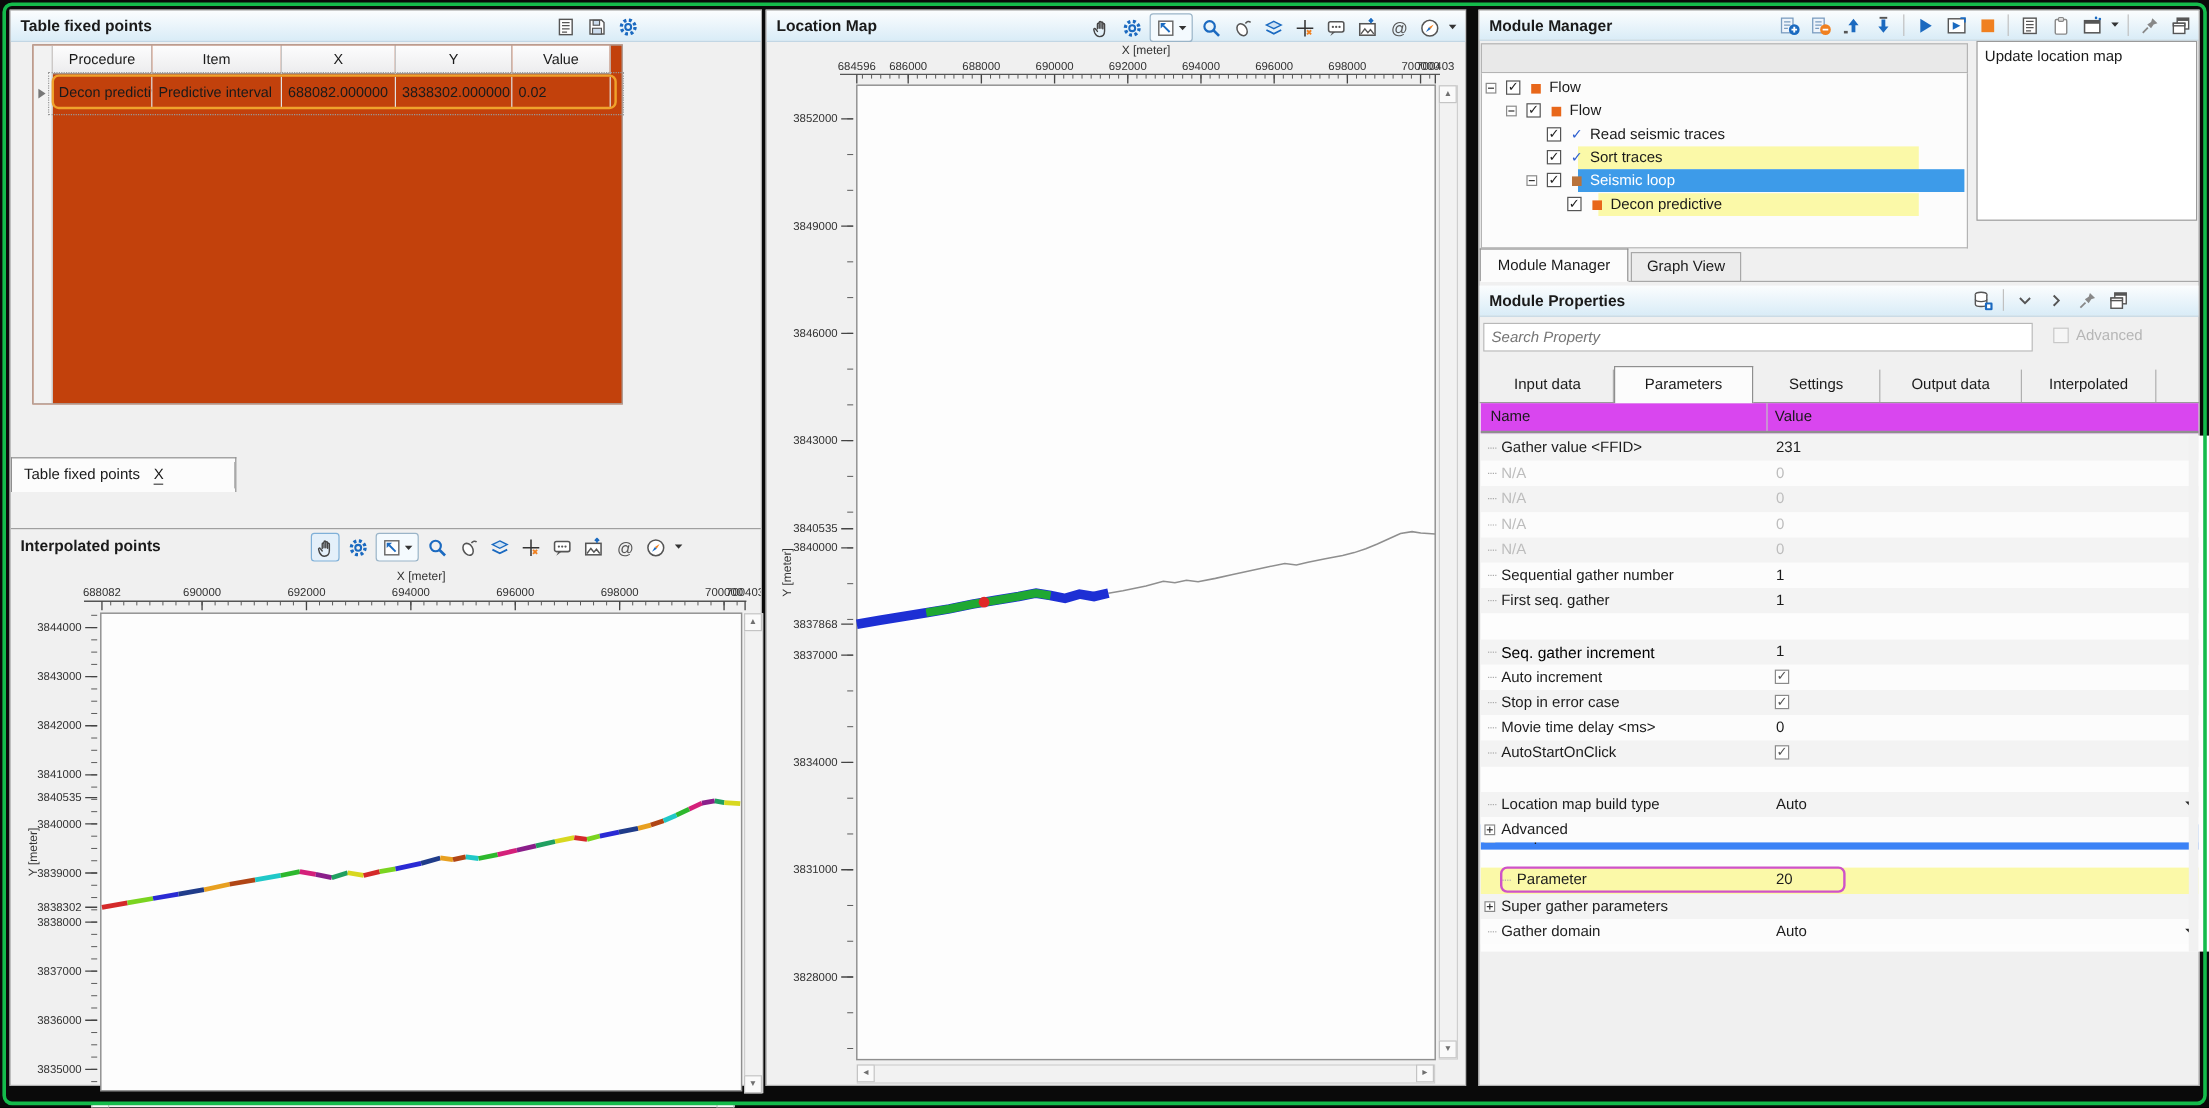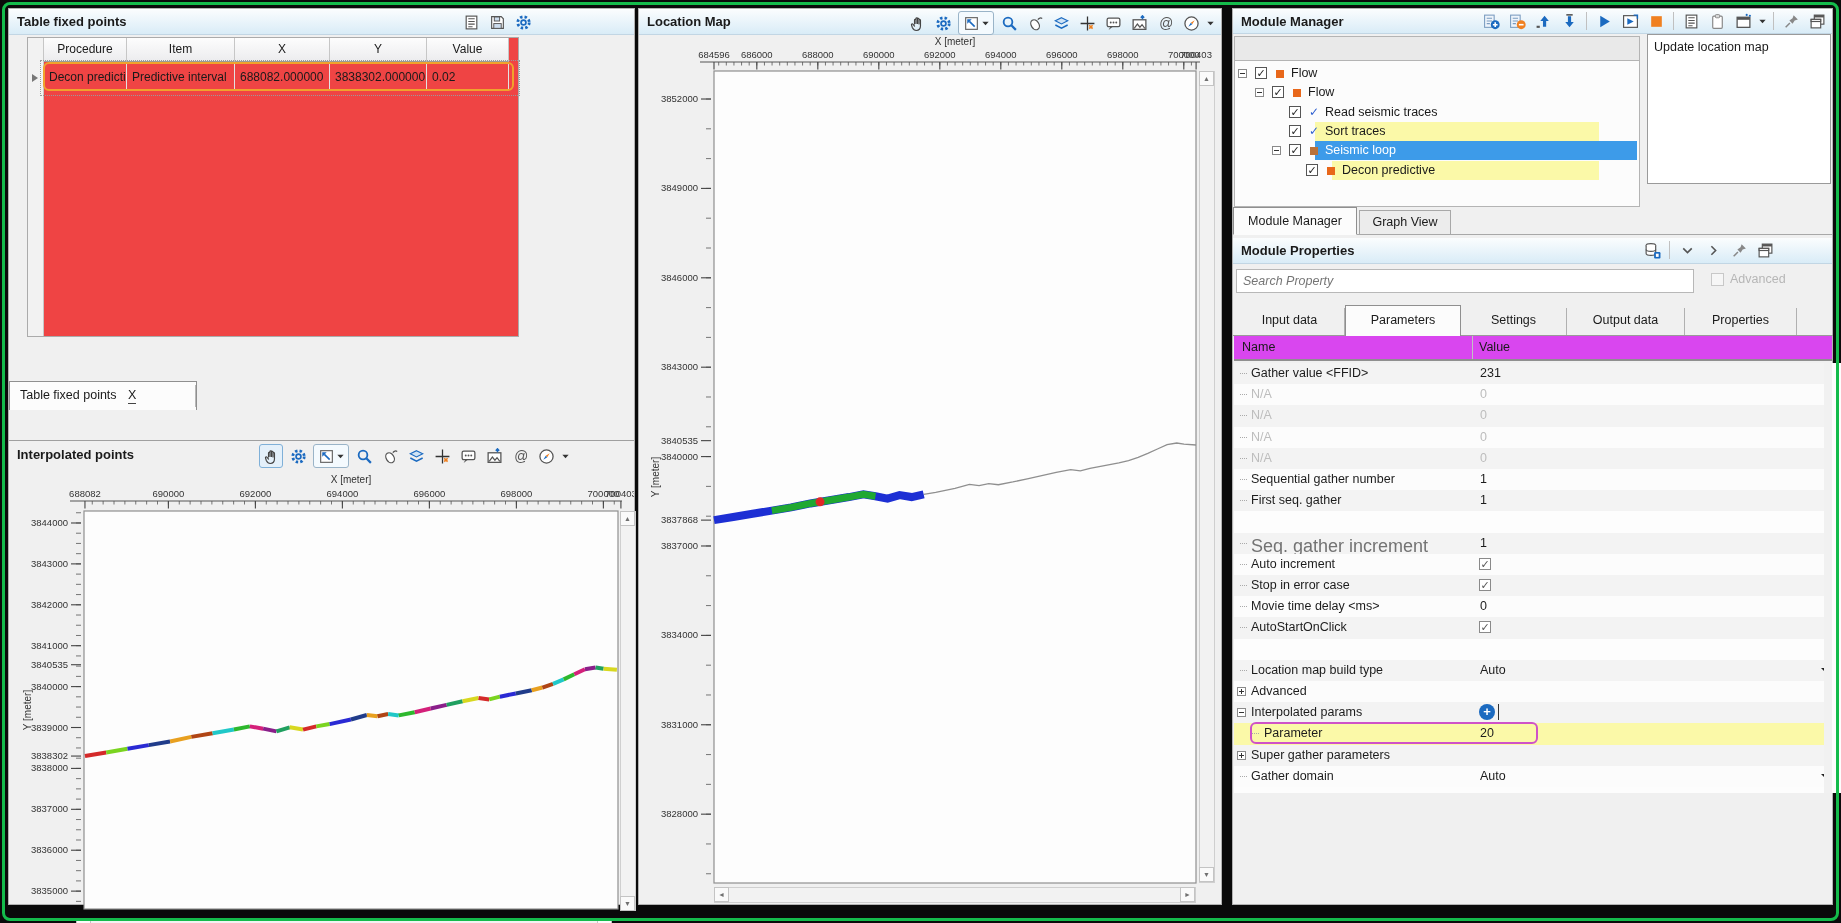--- a/index.html
+++ b/index.html
@@ -53,21 +53,21 @@
             <rect x="4.5" y="9" width="7" height="4.5" fill="#cdddee" stroke="#555" stroke-width=".9"></rect>
           </svg>
         </span>
         <span class="icn">
           <svg viewBox="0 0 16 16">
             <circle cx="8" cy="8" r="5.4" fill="none" stroke="#1b6ac0" stroke-width="2.6" stroke-dasharray="2.3 2"></circle>
             <circle cx="8" cy="8" r="2.3" fill="none" stroke="#1b6ac0" stroke-width="1.6"></circle>
           </svg>
         </span>
       </div>
-    <div class="abs" id="tfp-table" style="left:18px;top:28px;width:490px;height:298px;background:#ef4444;border:1px solid #ababab;">
+    <div class="abs" id="tfp-table" style="left:18px;top:28px;width:490px;height:298px;background:#c2410c;border:1px solid #ababab;">
         <div class="abs" style="left: 16px; top: 0px; width: 83px; height: 24px; background: linear-gradient(rgb(253, 253, 253), rgb(236, 236, 238)); border-right: 1px solid rgb(198, 198, 198); border-bottom: 1px solid rgb(154, 154, 154); box-sizing: border-box; font-size: 12px; text-align: center; line-height: 23px;">Procedure</div>
         <div class="abs" style="left: 99px; top: 0px; width: 108px; height: 24px; background: linear-gradient(rgb(253, 253, 253), rgb(236, 236, 238)); border-right: 1px solid rgb(198, 198, 198); border-bottom: 1px solid rgb(154, 154, 154); box-sizing: border-box; font-size: 12px; text-align: center; line-height: 23px;">Item</div>
         <div class="abs" style="left: 207px; top: 0px; width: 95px; height: 24px; background: linear-gradient(rgb(253, 253, 253), rgb(236, 236, 238)); border-right: 1px solid rgb(198, 198, 198); border-bottom: 1px solid rgb(154, 154, 154); box-sizing: border-box; font-size: 12px; text-align: center; line-height: 23px;">X</div>
         <div class="abs" style="left: 302px; top: 0px; width: 97px; height: 24px; background: linear-gradient(rgb(253, 253, 253), rgb(236, 236, 238)); border-right: 1px solid rgb(198, 198, 198); border-bottom: 1px solid rgb(154, 154, 154); box-sizing: border-box; font-size: 12px; text-align: center; line-height: 23px;">Y</div>
         <div class="abs" style="left: 399px; top: 0px; width: 82px; height: 24px; background: linear-gradient(rgb(253, 253, 253), rgb(236, 236, 238)); border-right: 1px solid rgb(198, 198, 198); border-bottom: 1px solid rgb(154, 154, 154); box-sizing: border-box; font-size: 12px; text-align: center; line-height: 23px;">Value</div>
         <div class="abs" style="left: 0px; top: 0px; width: 16px; height: 100%; background: rgb(242, 242, 242); border-right: 1px solid rgb(198, 198, 198); box-sizing: border-box;"></div>
         <div class="abs" style="left: 4px; top: 36px; width: 0px; height: 0px; border-top: 4px solid transparent; border-bottom: 4px solid transparent; border-left: 6px solid rgb(119, 119, 119);"></div>
         <div class="abs" style="left: 16px; top: 26px; width: 83px; height: 26px; font-size: 12px; line-height: 26px; padding-left: 5px; box-sizing: border-box; border-right: 1px solid rgb(226, 226, 226); white-space: nowrap; overflow: hidden;">Decon predictive</div>
         <div class="abs" style="left: 99px; top: 26px; width: 108px; height: 26px; font-size: 12px; line-height: 26px; padding-left: 5px; box-sizing: border-box; border-right: 1px solid rgb(226, 226, 226); white-space: nowrap; overflow: hidden;">Predictive interval</div>
         <div class="abs" style="left: 207px; top: 26px; width: 95px; height: 26px; font-size: 12px; line-height: 26px; padding-left: 5px; box-sizing: border-box; border-right: 1px solid rgb(226, 226, 226); white-space: nowrap; overflow: hidden;">688082.000000</div>
@@ -762,21 +762,21 @@
 
     <input class="abs" style="left: 3px; top: 260px; width: 458px; height: 24px; border: 1px solid rgb(184, 184, 184); font-size: 12.5px; font-style: italic; padding: 0px 6px; outline: none; box-sizing: border-box; background: rgb(255, 255, 255); color: rgb(51, 51, 51);" placeholder="Search Property">
     <div class="abs" style="left:478px;top:264px;width:13px;height:13px;border:1px solid #c8c8c8;background:#f6f6f6;box-sizing:border-box;"></div>
     <div class="abs" style="left:497px;top:263px;font-size:12.5px;color:#b6b6b6;">Advanced</div>
 
     <div class="abs" id="mp-tabs" style="left:0;top:294px;width:600px;height:33px;border-bottom:1px solid #9a9a9a;box-sizing:border-box;">
         <div class="abs tab" style="left: 2px; top: 5px; width: 110px; height: 27px; line-height: 25px; border-right: 1px solid rgb(176, 176, 176);">Input data</div>
         <div class="abs tab" style="left: 112px; top: 2px; width: 116px; height: 31px; line-height: 29px; background: rgb(252, 252, 252); border-top: 1px solid rgb(143, 143, 143); border-right: 1px solid rgb(143, 143, 143); border-left: 1px solid rgb(143, 143, 143); border-image: initial; border-bottom: none; z-index: 2;">Parameters</div>
         <div class="abs tab" style="left: 228px; top: 5px; width: 106px; height: 27px; line-height: 25px; border-right: 1px solid rgb(176, 176, 176);">Settings</div>
         <div class="abs tab" style="left: 334px; top: 5px; width: 118px; height: 27px; line-height: 25px; border-right: 1px solid rgb(176, 176, 176);">Output data</div>
-        <div class="abs tab" style="left: 452px; top: 5px; width: 112px; height: 27px; line-height: 25px; border-right: 1px solid rgb(176, 176, 176);">Properties</div>
+        <div class="abs tab" style="left: 452px; top: 5px; width: 112px; height: 27px; line-height: 25px; border-right: 1px solid rgb(176, 176, 176);">Interpolated</div>
       </div>
 
     <div class="abs" id="mp-header" style="left:1px;top:327px;width:598px;height:25px;background:#d946ef;border-bottom:2px solid #8f8f8f;box-sizing:border-box;font-size:12.5px;">
       <span class="abs" style="left:8px;top:4px;">Name</span>
       <span class="abs" style="left:245px;top:4px;">Value</span>
       <span class="abs" style="left:238px;top:0;bottom:0;width:1px;background:#c2c2c2;"></span>
     </div>
     <div class="abs" id="mp-rows" style="left:1px;top:354px;width:654px;height:430px;background:#fdfdfd;">
         <div class="abs" style="left: 0px; top: 0px; width: 598px; height: 21.2px; background: rgb(243, 243, 243);">
           <div class="abs" style="left: 6px; top: 10px; width: 7px; border-top: 1px dotted rgb(170, 170, 170);"></div>
@@ -808,21 +808,21 @@
           <div class="abs" style="left: 17px; top: 3px; font-size: 12.5px; color: rgb(28, 28, 28);">Sequential gather number</div>
           <div class="abs" style="left: 246px; top: 3px; font-size: 12.5px; color: rgb(28, 28, 28);">1</div>
         </div>
         <div class="abs" style="left: 0px; top: 127.2px; width: 598px; height: 21.2px; background: rgb(243, 243, 243);">
           <div class="abs" style="left: 6px; top: 10px; width: 7px; border-top: 1px dotted rgb(170, 170, 170);"></div>
           <div class="abs" style="left: 17px; top: 3px; font-size: 12.5px; color: rgb(28, 28, 28);">First seq. gather</div>
           <div class="abs" style="left: 246px; top: 3px; font-size: 12.5px; color: rgb(28, 28, 28);">1</div>
         </div>
         <div class="abs" style="left: 0px; top: 169.6px; width: 598px; height: 21.2px; background: rgb(243, 243, 243);">
           <div class="abs" style="left: 6px; top: 10px; width: 7px; border-top: 1px dotted rgb(170, 170, 170);"></div>
-          <div class="abs" style="left: 17px; top: 3px; font-size: 18px; color: #737373;">Seq. gather increment</div>
+          <div class="abs" style="left: 17px; top: 3px; font-size: 13px; color: #000000;">Seq. gather increment</div>
           <div class="abs" style="left: 246px; top: 3px; font-size: 12.5px; color: rgb(28, 28, 28);">1</div>
         </div>
         <div class="abs" style="left: 0px; top: 190.8px; width: 598px; height: 21.2px; background: rgb(252, 252, 252);">
           <div class="abs" style="left: 6px; top: 10px; width: 7px; border-top: 1px dotted rgb(170, 170, 170);"></div>
           <div class="abs" style="left: 17px; top: 3px; font-size: 12.5px; color: rgb(28, 28, 28);">Auto increment</div>
           <div class="cb" style="left: 245px; top: 4px; border-color: rgb(138, 138, 138); color: rgb(85, 85, 85); font-weight: normal;">✓</div>
         </div>
         <div class="abs" style="left: 0px; top: 212px; width: 598px; height: 21.2px; background: rgb(243, 243, 243);">
           <div class="abs" style="left: 6px; top: 10px; width: 7px; border-top: 1px dotted rgb(170, 170, 170);"></div>
           <div class="abs" style="left: 17px; top: 3px; font-size: 12.5px; color: rgb(28, 28, 28);">Stop in error case</div>
@@ -844,26 +844,20 @@
         </div>
         <div class="abs" style="left: 0px; top: 296.8px; width: 598px; height: 21.2px; background: rgb(243, 243, 243);">
           <div class="abs" style="left: 6px; top: 10px; width: 7px; border-top: 1px dotted rgb(170, 170, 170);"></div>
           <div class="abs" style="left: 17px; top: 3px; font-size: 12.5px; color: rgb(28, 28, 28);">Location map build type</div>
           <div class="abs" style="left: 246px; top: 3px; font-size: 12.5px; color: rgb(28, 28, 28);">Auto</div>
           <div class="dropdn" style="right: 6px; top: 8px;"></div>
         </div>
         <div class="abs" style="left: 0px; top: 318px; width: 598px; height: 21.2px; background: rgb(252, 252, 252);">
           <div class="expbox plus" style="left: 3px; top: 6px;"></div>
           <div class="abs" style="left: 17px; top: 3px; font-size: 12.5px; color: rgb(28, 28, 28);">Advanced</div>
-        </div>
-        <div class="abs" style="left: 0px; top: 339.2px; width: 598px; height: 21.2px; background: rgb(243, 243, 243);">
-          <div class="expbox" style="left: 3px; top: 6px;"></div>
-          <div class="abs" style="left: 17px; top: 3px; font-size: 12.5px; color: rgb(28, 28, 28);">Interpolated params</div>
-          <div class="abs" style="left: 245px; top: 2px; width: 16px; height: 16px; border-radius: 50%; background: rgb(27, 106, 192); color: rgb(255, 255, 255); font-size: 13px; font-weight: bold; text-align: center; line-height: 15px;">+</div>
-          <div class="abs" style="left: 264px; top: 2px; width: 1px; height: 16px; background: rgb(51, 51, 51);"></div>
         </div>
         <div class="abs" style="left: 0px; top: 360.4px; width: 598px; height: 21.2px; background: rgb(251, 249, 168);">
           <div class="abs" style="left: 18px; top: 10px; width: 7px; border-top: 1px dotted rgb(170, 170, 170);"></div>
           <div class="abs" style="left: 30px; top: 3px; font-size: 12.5px; color: rgb(28, 28, 28);">Parameter</div>
           <div class="abs" style="left: 246px; top: 3px; font-size: 12.5px; color: rgb(28, 28, 28);">20</div>
           <div class="abs" style="left: 16px; top: -1px; width: 288px; height: 22px; border: 2.5px solid rgb(207, 82, 200); border-radius: 6px; box-sizing: border-box;"></div>
         </div>
         <div class="abs" style="left: 0px; top: 381.6px; width: 598px; height: 21.2px; background: rgb(243, 243, 243);">
           <div class="expbox plus" style="left: 3px; top: 6px;"></div>
           <div class="abs" style="left: 17px; top: 3px; font-size: 12.5px; color: rgb(28, 28, 28);">Super gather parameters</div>

